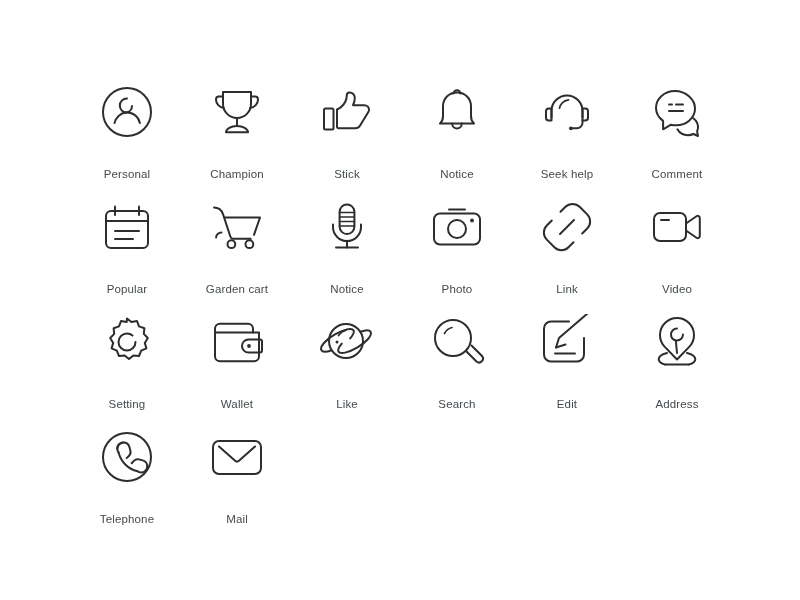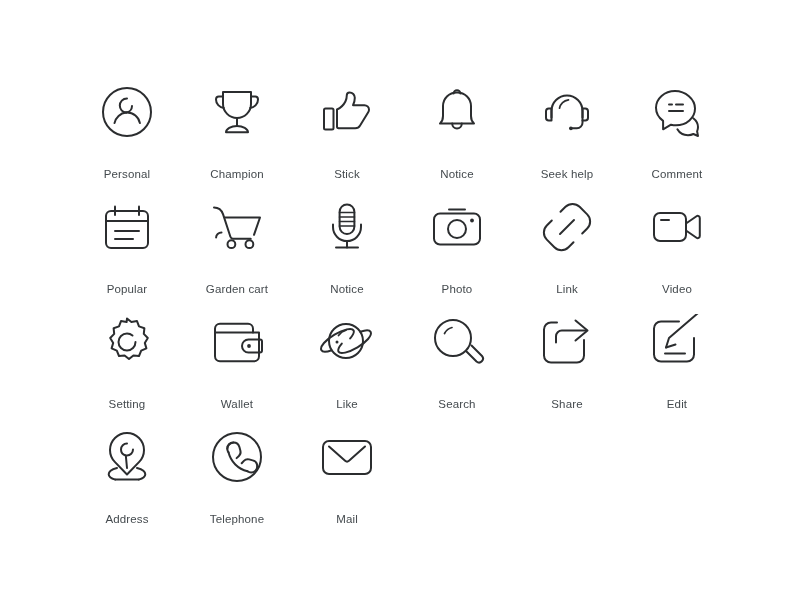--- a/index.html
+++ b/index.html
@@ -280,30 +280,20 @@
       <span class="glyph">
         <svg viewBox="0 0 56 56">
           <circle class="st" cx="24" cy="24" r="18"></circle>
           <path class="st" d="M37 37l10.5 10.5a3.9 3.9 0 0 0 5.5-5.5L42.5 31.5"></path>
           <path class="st-thin" d="M15.5 19.5c1.5-3 4.2-5.2 7.5-6"></path>
         </svg>
       </span>
       <span class="label">Search</span>
     </div>
 
-    <div class="cell">
-      <span class="glyph">
-        <svg viewBox="0 0 56 56">
-          <path class="st" d="M18 8.5h-6a7 7 0 0 0-7 7v26a7 7 0 0 0 7 7h26a7 7 0 0 0 7-7V26"></path>
-          <path class="st" d="M17 28.5v-6.2c0-3.2 2.6-5.8 5.8-5.8H47"></path>
-          <path class="st" d="M36.5 6.5L48.5 16.5 36.5 26.5"></path>
-        </svg>
-      </span>
-      <span class="label">Share</span>
-    </div>
 
     <div class="cell">
       <span class="glyph">
         <svg viewBox="0 0 56 56">
           <path class="st" d="M30 7.5H12a7 7 0 0 0-7 7v26a7 7 0 0 0 7 7h26a7 7 0 0 0 7-7V24"></path>
           <path class="st" d="M17 33.5l3-9.5L48.5 -0.5"></path>
           <path class="st" d="M17 33.5l9.5-3"></path>
           <path class="st" d="M16 39.5h20"></path>
         </svg>
       </span>

